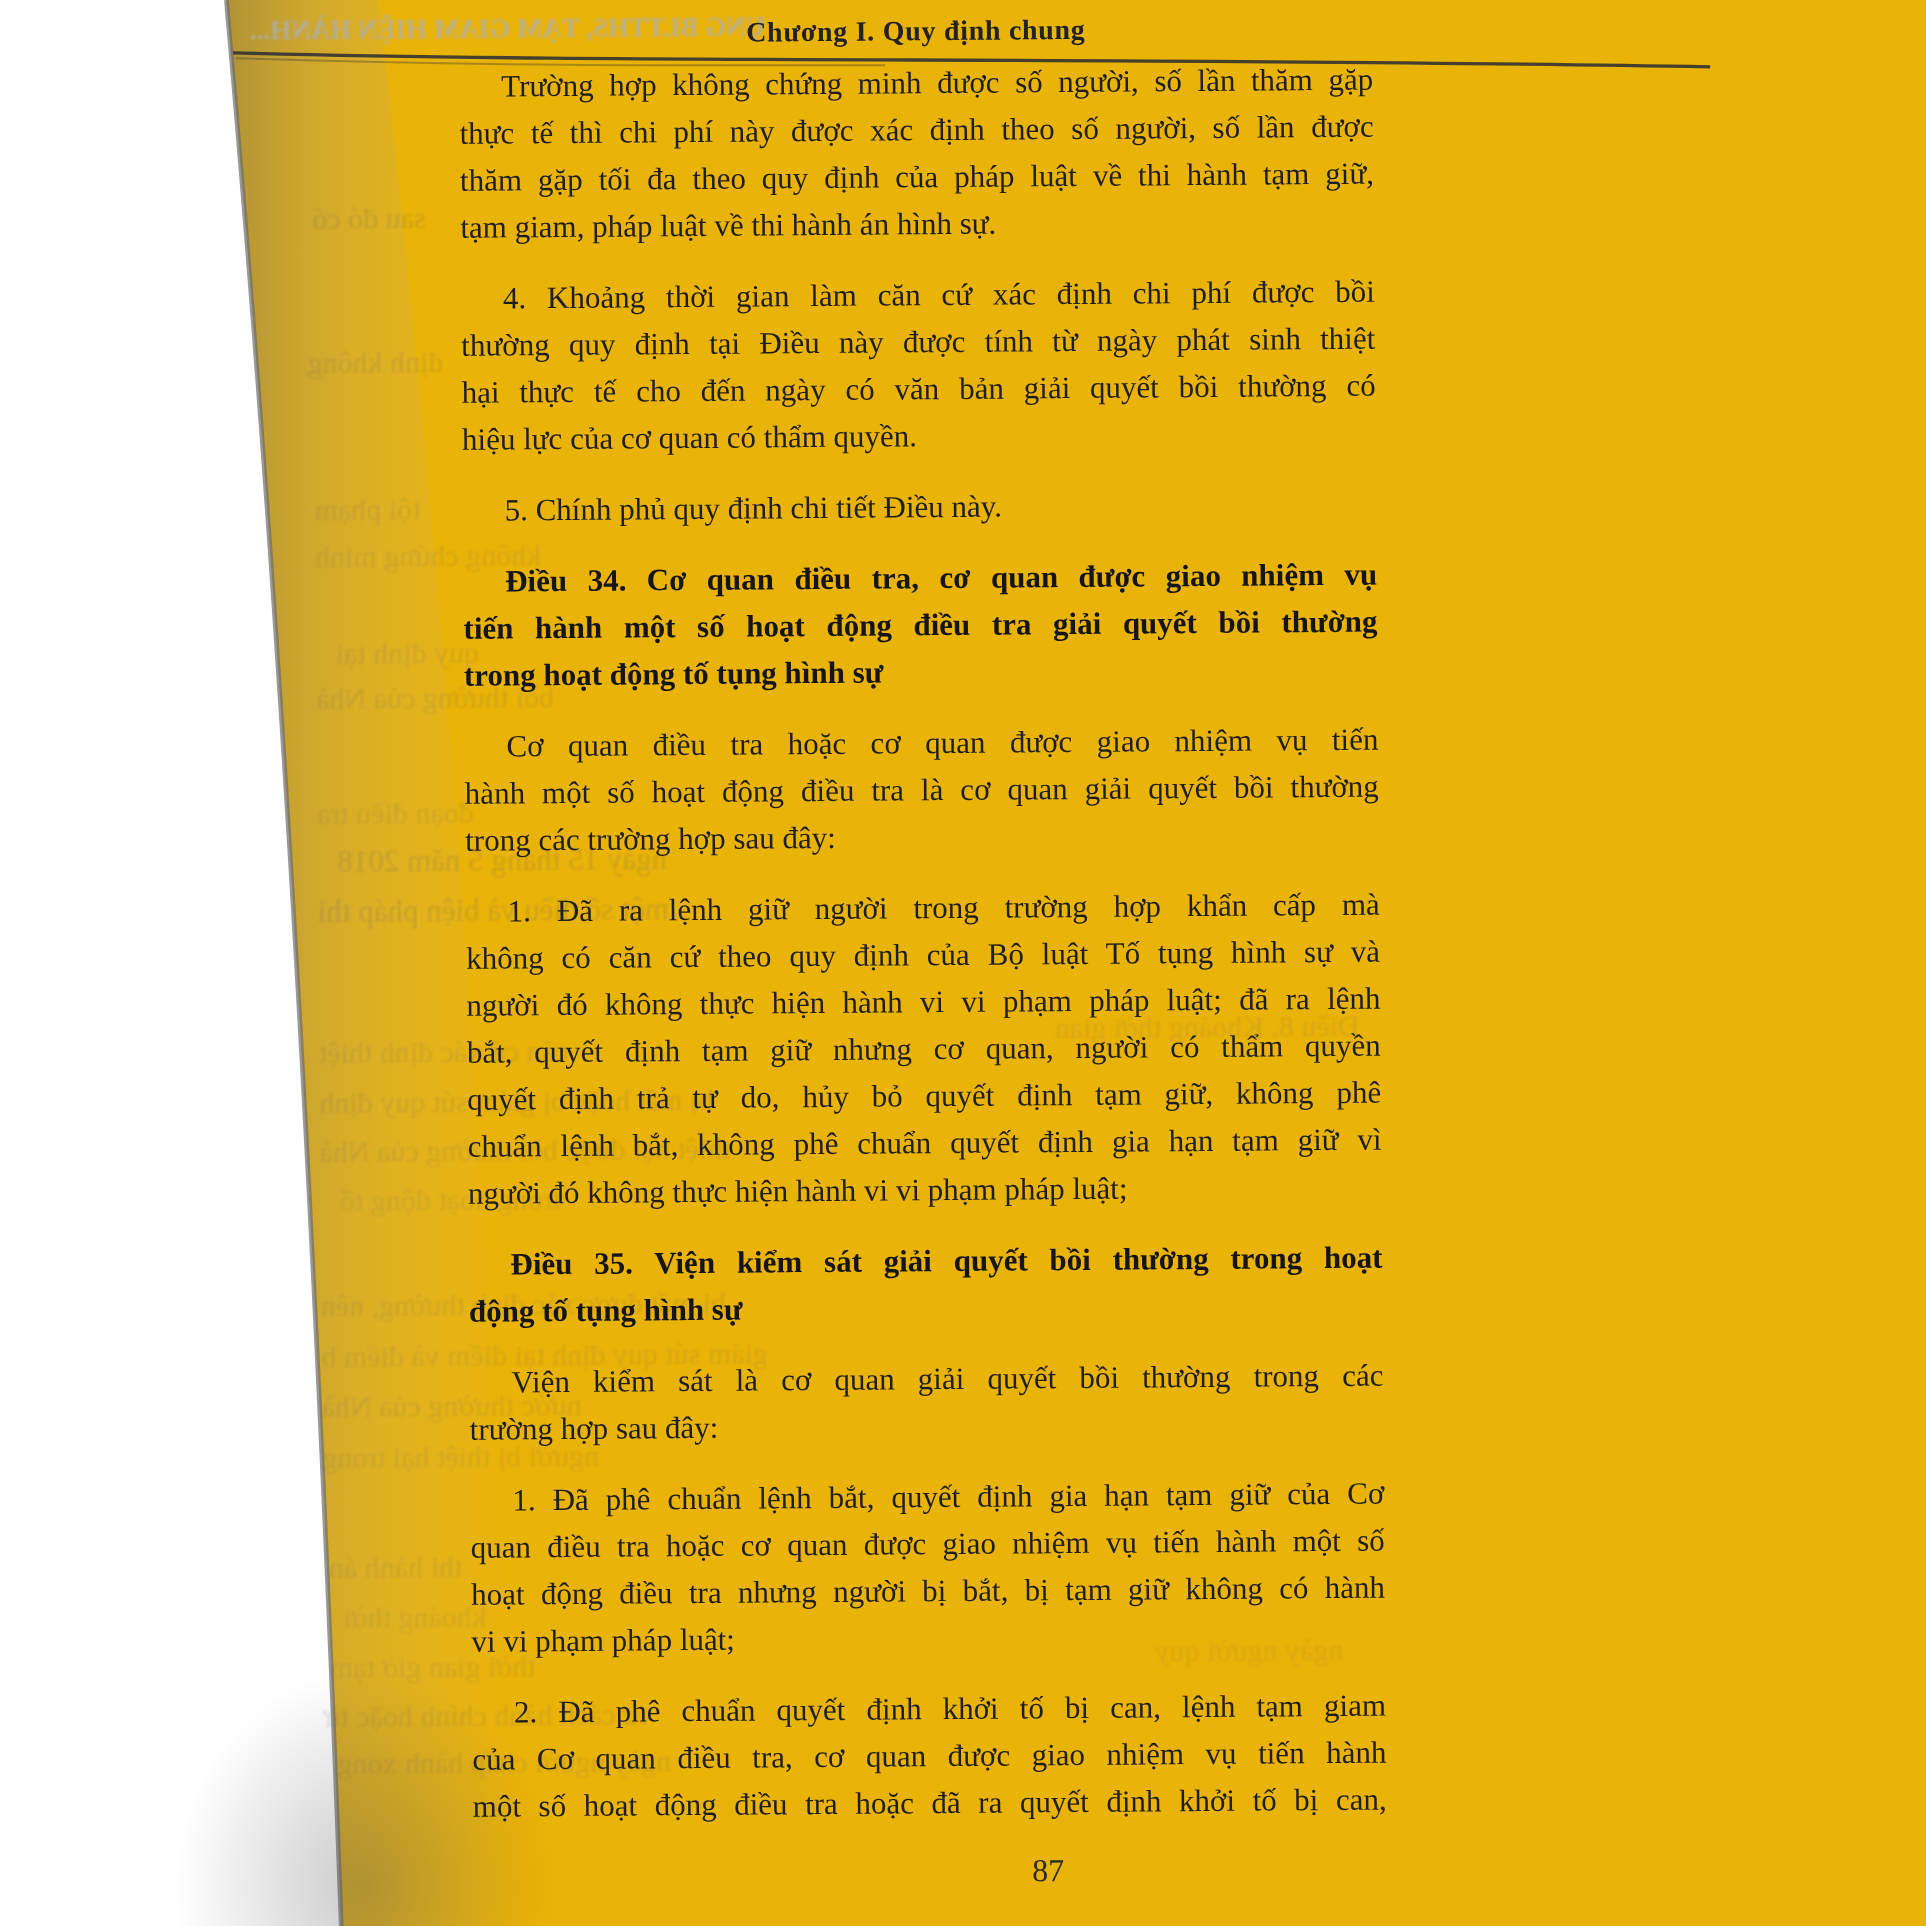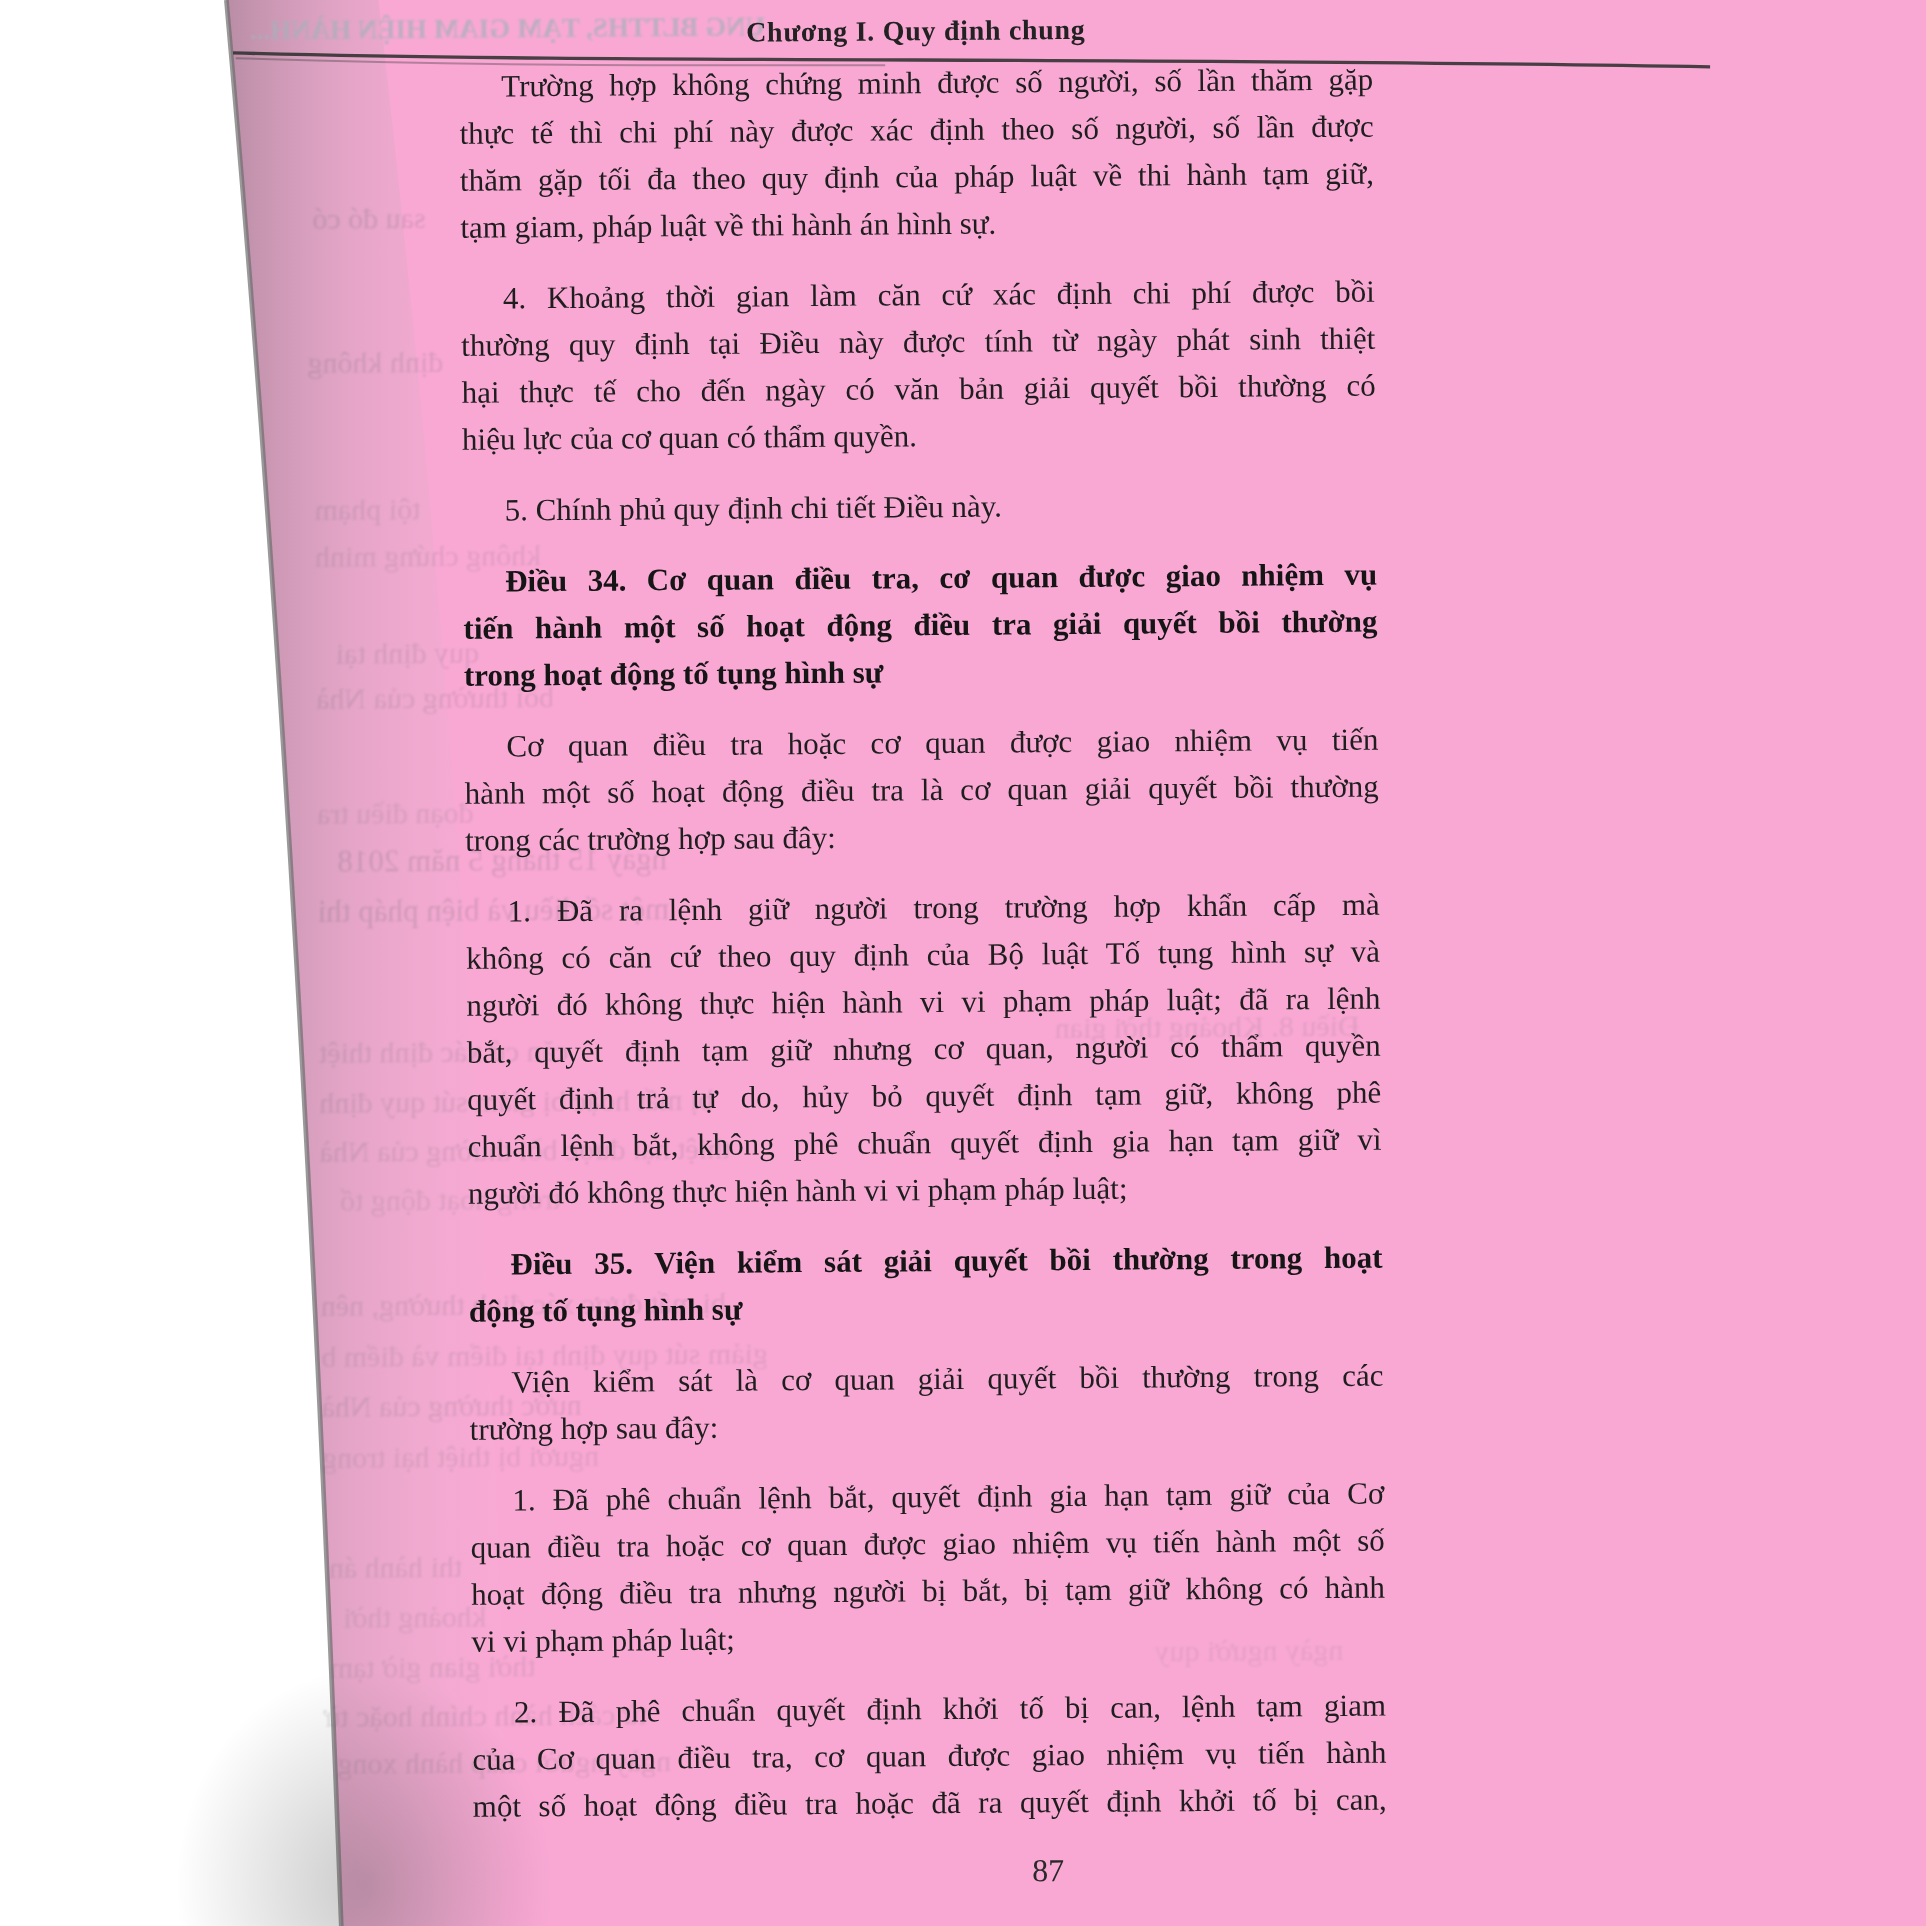--- a/index.html
+++ b/index.html
@@ -1,17 +1,17 @@
 <!DOCTYPE html>
 <html style="font-size:10.8px"><head>
 <meta charset="utf-8">
 <style>
   html,body{margin:0;padding:0;background:#ffffff;}
   #canvas{
-    position:relative;width:1926px;height:1926px;background:#f9a8d4;overflow:hidden;
+    position:relative;width:1926px;height:1926px;background:#eab308;overflow:hidden;
     font-family:"Liberation Serif","DejaVu Serif",serif;color:#1e1e1e;
   }
   .gutter-svg,.rule-svg{position:absolute;left:0;top:0;pointer-events:none;}
   .tilt{position:absolute;left:0;top:0;width:1926px;height:1926px;
         transform:rotate(-0.45deg);transform-origin:946px 946px;}
   .running-title{
     position:absolute;left:466px;top:15px;width:914px;height:43px;
     text-align:center;font-weight:bold;font-size:28px;letter-spacing:0.7px;color:#222;
   }
   .text-col{position:absolute;left:466px;top:59px;width:914px;}

